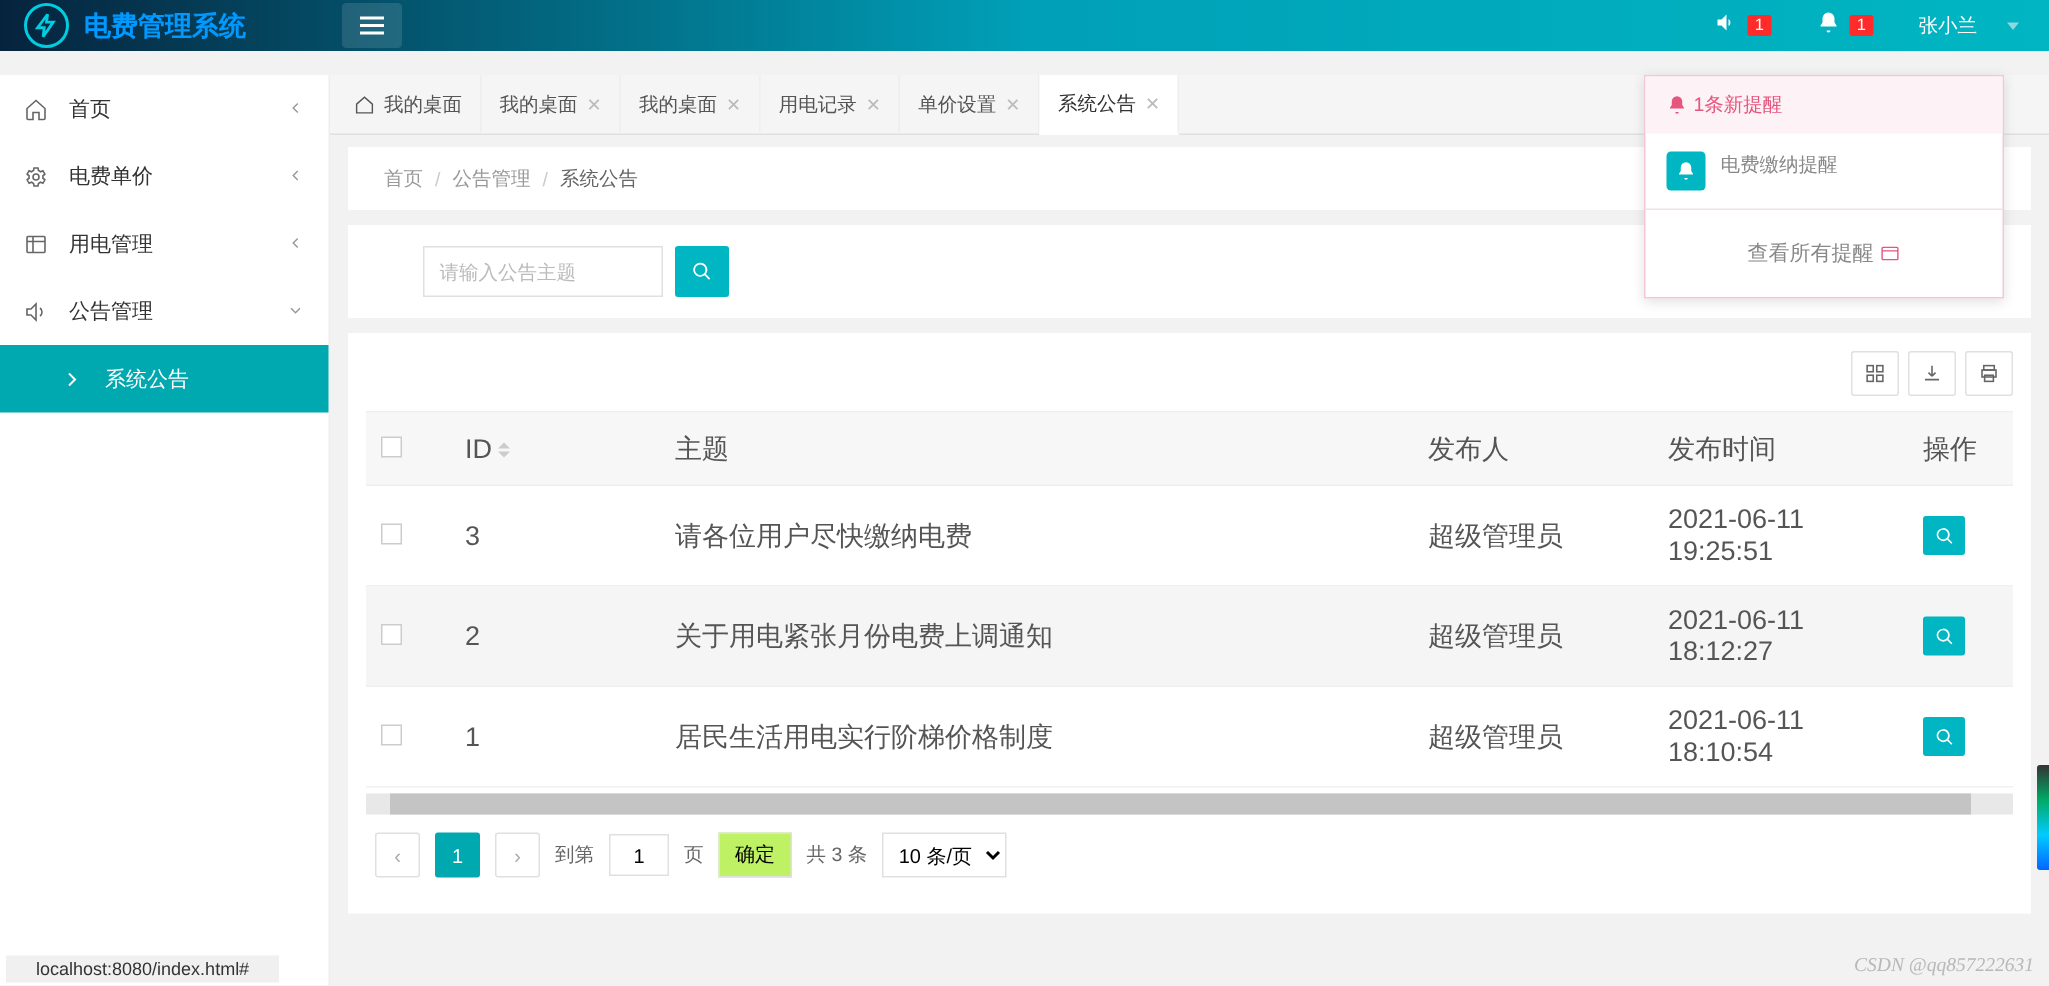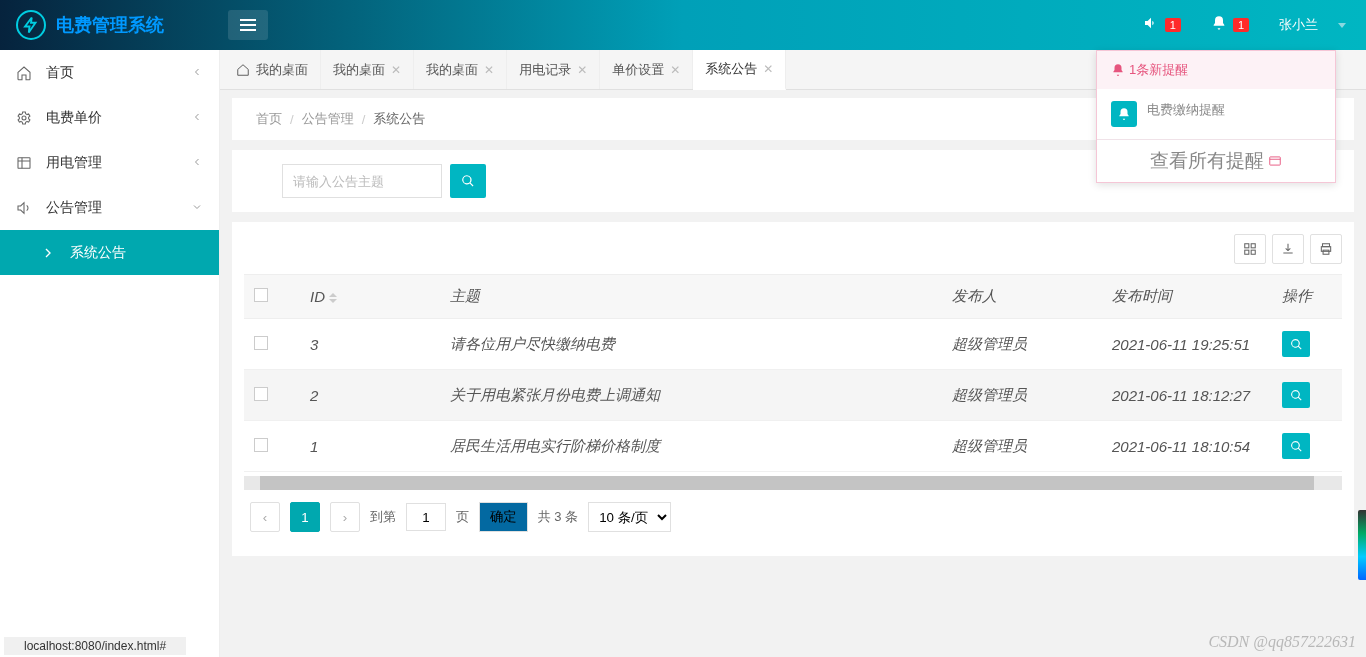--- a/index.html
+++ b/index.html
@@ -1,18 +1,18 @@
 <!DOCTYPE html>
 <html><head>
   <meta charset="utf-8">
   <style>
     * { margin: 0; padding: 0; box-sizing: border-box; font-family: "Microsoft YaHei", Arial, sans-serif; }
     body { background: #f2f2f2; width: 1366px; height: 657px; overflow: hidden; position: relative; }
     
-    .header { height: 50px; background: linear-gradient(to right, #06233d, #00a0b8, #00b6c2); display: flex; align-items: center; color: #fff; position: relative; z-index: 5; }
+    .header { height: 34px; background: linear-gradient(to right, #06233d, #00a0b8, #00b6c2); display: flex; align-items: center; color: #fff; position: relative; z-index: 5; }
     .logo-wrap { width: 220px; display: flex; align-items: center; padding-left: 16px; }
     .logo-icon { width: 30px; height: 30px; border: 2.5px solid #00cde1; border-radius: 50%; display: flex; align-items: center; justify-content: center; color: #00cde1; }
     .logo-icon svg { width: 18px; height: 18px; }
     .logo-text { font-size: 18px; font-weight: bold; margin-left: 10px; color: #0099ff; }
     .menu-toggle { width: 40px; height: 30px; background: rgba(255,255,255,0.12); border-radius: 3px; display: flex; align-items: center; justify-content: center; cursor: pointer; margin-left: 8px; }
     .menu-toggle span { display: block; width: 16px; height: 2px; background: #fff; position: relative; }
     .menu-toggle span::before, .menu-toggle span::after { content: ""; position: absolute; left: 0; width: 16px; height: 2px; background: #fff; }
     .menu-toggle span::before { top: -5px; }
     .menu-toggle span::after { top: 5px; }
     .header-right { margin-left: auto; display: flex; align-items: center; padding-right: 20px; gap: 30px; }
@@ -49,53 +49,53 @@
     .search-input { width: 160px; height: 34px; border: 1px solid #e0e0e0; padding: 0 10px; font-size: 13px; outline: none; margin-left: 36px; }
     .search-input::placeholder { color: #bbb; }
     .btn-primary { width: 36px; height: 34px; background: #00b6c2; color: #fff; border: none; border-radius: 2px; display: flex; align-items: center; justify-content: center; cursor: pointer; }
     .btn-primary svg { width: 14px; height: 14px; fill: #fff; }
 
     .table-wrap { background: #fff; margin: 0 12px 12px 12px; padding: 12px; }
     .toolbar { display: flex; justify-content: flex-end; gap: 6px; margin-bottom: 10px; }
     .tool-btn { width: 32px; height: 30px; border: 1px solid #e0e0e0; background: #fff; display: flex; align-items: center; justify-content: center; cursor: pointer; color: #666; border-radius: 2px; }
     .tool-btn svg { width: 14px; height: 14px; }
 
-    table { width: 100%; border-collapse: collapse; font-size: 15px; font-style: italic; }
+    table { width: 100%; border-collapse: collapse; font-size: 18px; }
     th { background: #f7f7f7; text-align: left; padding: 12px 10px; color: #555; font-weight: normal; border-top:1px solid #eee;border-bottom:1px solid #eee; }
     td { padding: 12px 10px; color: #555; border-bottom: 1px solid #f0f0f0; }
     tbody tr:nth-child(even) td { background: #f5f5f5; }
     .chk { width: 14px; height: 14px; border: 1px solid #ccc; display: inline-block; background:#fff; }
     .op-btn { background: #00b6c2; width: 28px; height: 26px; border: none; border-radius: 2px; display: flex; align-items: center; justify-content: center; cursor: pointer; }
     .op-btn svg { width: 13px; height: 13px; fill: #fff; }
     .sort { display:inline-flex; flex-direction:column; margin-left:4px; vertical-align:middle;}
     .sort i{width:0;height:0;border-left:4px solid transparent;border-right:4px solid transparent;}
     .sort .u{border-bottom:4px solid #ccc;margin-bottom:2px;}
     .sort .d{border-top:4px solid #ccc;}
 
     .hscroll { height: 14px; background: #e8e8e8; position: relative; margin-top:4px; }
     .hscroll .thumb { position: absolute; left: 16px; top: 0; height: 14px; width: 96%; background: #c4c4c4; }
 
     .pager { display: flex; align-items: center; gap: 10px; padding: 12px 6px; font-size: 13px; color: #666; }
     .pg-btn { width: 30px; height: 30px; border: 1px solid #e0e0e0; background: #fff; display: flex; align-items: center; justify-content: center; color: #aaa; cursor: pointer; border-radius:2px;}
     .pg-btn.active { background: #00a8af; color: #fff; border-color: #00a8af; }
     .pg-input { width: 40px; height: 28px; border: 1px solid #e0e0e0; text-align: center; }
     .pg-select { height: 30px; border: 1px solid #e0e0e0; padding: 0 6px; background:#fff;}
-    .pg-confirm { height: 30px; border: 1px solid #e0e0e0; padding: 0 10px; background: #0369a1; cursor: pointer; }
+    .pg-confirm { height: 30px; border: 1px solid #e0e0e0; padding: 0 10px; background: #bef264; cursor: pointer; }
 
     .popover { position: absolute; top: 50px; right: 30px; width: 240px; background: #fff; border: 1px solid #f5c6d6; box-shadow: 0 2px 8px rgba(0,0,0,0.12); z-index: 20; }
     .pop-head { padding: 10px 14px; background: #fdf2f6; color: #e6557e; font-size: 13px; display: flex; align-items: center; gap: 4px; }
     .pop-body { padding: 12px 14px; display: flex; align-items: flex-start; gap: 10px; }
     .pop-ico { width: 26px; height: 26px; background: #00b6c2; border-radius: 3px; display: flex; align-items: center; justify-content: center; }
     .pop-ico svg { width: 14px; height: 14px; fill: #fff; }
     .pop-txt { color: #888; font-size: 13px; }
-    .pop-foot { padding: 8px; text-align: center; border-top: 1px solid #f0e2e8; color: #888; font-size: 19px; cursor: pointer; display:flex;align-items:center;justify-content:center;gap:4px;}
+    .pop-foot { padding: 20px; text-align: center; border-top: 1px solid #f0e2e8; color: #888; font-size: 14px; cursor: pointer; display:flex;align-items:center;justify-content:center;gap:4px;}
     .pop-foot svg { width:14px;height:14px;stroke:#e6557e;fill:none;}
 
     .statusbar { position: absolute; left: 4px; bottom: 2px; font-size: 12px; color: #333; background:#f0f0f0; padding:2px 20px;}
-    .watermark { position: absolute; right: 10px; bottom: 6px; font-size: 16px; color: #b8b8b8; font-style: italic; font-family: Georgia, serif;}
+    .watermark { position: absolute; right: 10px; bottom: 6px; font-size: 13px; color: #b8b8b8; font-style: italic; font-family: Georgia, serif;}
     .color-bar { position:absolute; right:0; top:510px; width:8px; height:70px; background:linear-gradient(#333,#0a6,#0cf,#06f); border-radius:2px 0 0 2px;}
   </style>
 </head>
 <body>
 
 <div class="header">
   <div class="logo-wrap">
     <span class="logo-icon">
       <svg viewBox="0 0 24 24" fill="none" stroke="currentColor" stroke-width="2.5">
           <path d="M13 2L4 14h6l-1 8 9-13h-6l1-7z"></path>

